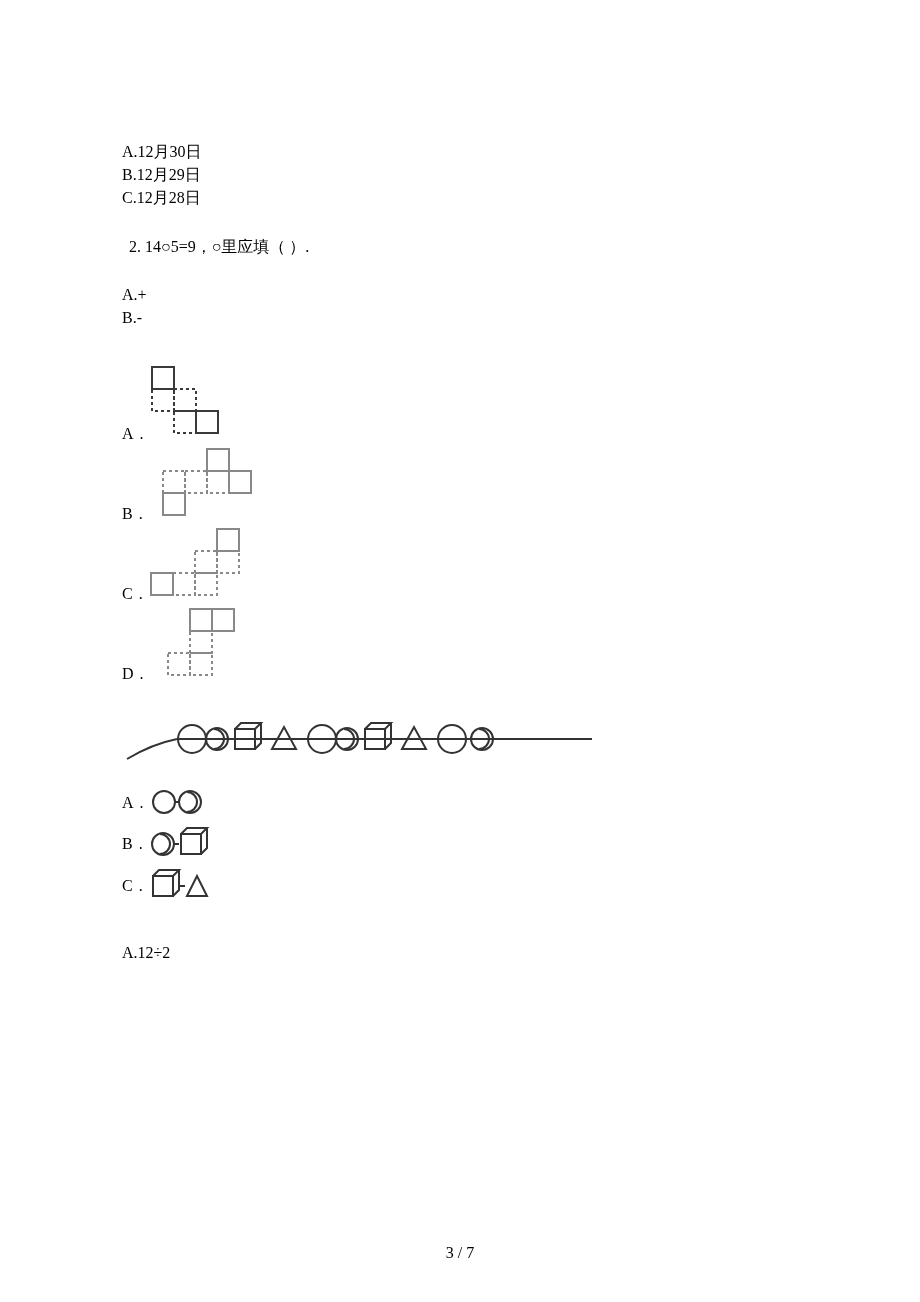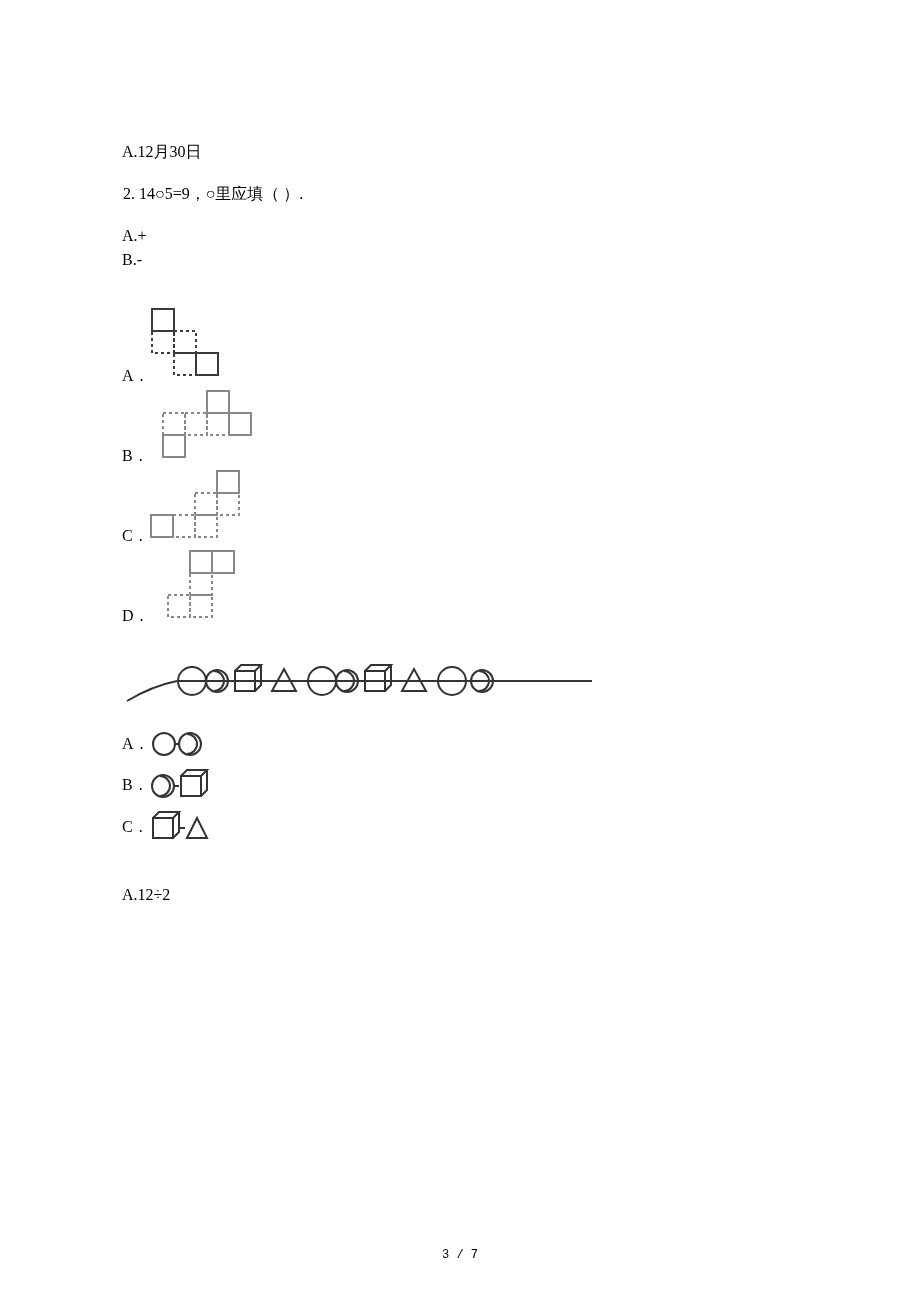--- a/index.html
+++ b/index.html
@@ -17,50 +17,55 @@
     padding: 140px 108px 0 122px;
     line-height: 1.45;
   }
   .opt-line {
     margin: 0;
   }
   .spacer {
     height: 18px;
   }
   .q-stem {
-    margin: 1px;
+    margin: 7px;
   }
   .opt-with-img {
     display: flex;
     align-items: flex-end;
     gap: 6px;
   }
   .opt-with-img.center {
     align-items: center;
   }
   svg {
     display: block;
   }
   .footer {
     position: absolute;
     bottom: 40px;
     left: 0;
     right: 0;
     text-align: center;
-    font-size: 12px;
-    font-family: Liberation Mono, monospace;
+    font-size: 16px;
   }
 </style>
 </head>
 <body>
 
 <div class="page">
 
   <p class="opt-line">
     <span>A</span><span>.12月30日</span>
+  </p>
+  <p class="opt-line">
+    <span>B</span><span>.12月29日</span>
+  </p>
+  <p class="opt-line">
+    <span>C</span><span>.12月28日</span>
   </p>
 
   <div class="spacer"></div>
 
   <p class="q-stem">
     <span>2.</span>
     <span>14○5=9，○里应填（  ）.</span>
   </p>
 
   <div class="spacer"></div>

